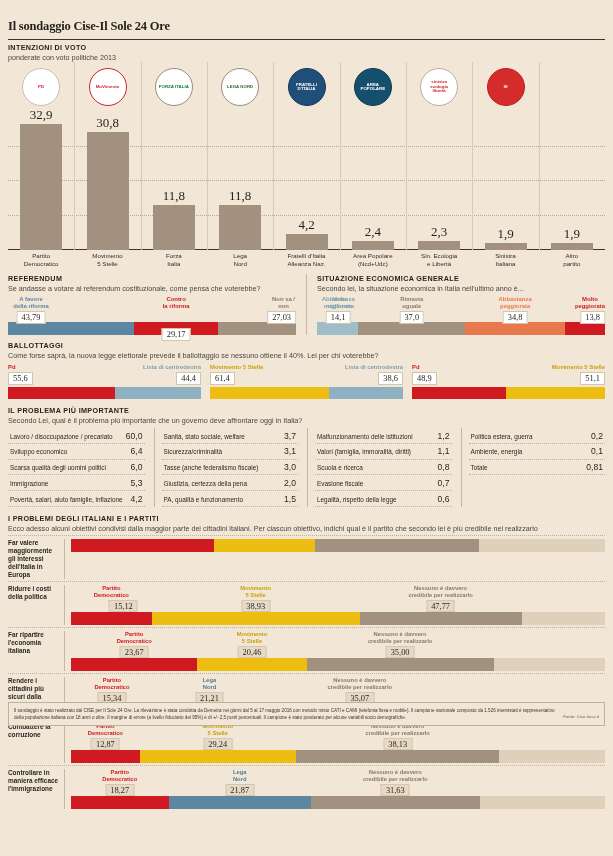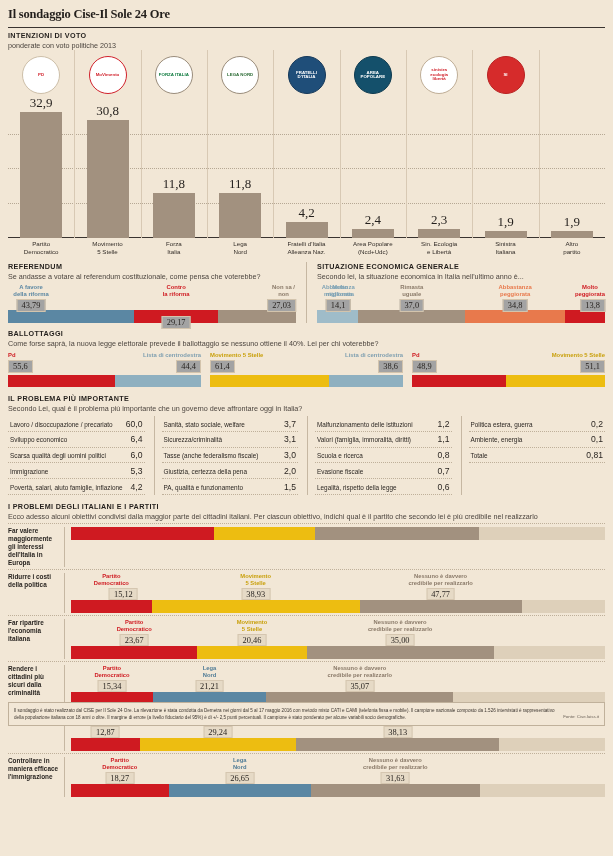--- a/index.html
+++ b/index.html
@@ -3,21 +3,21 @@
 <meta charset="utf-8">
 <style>
   * { box-sizing: border-box; margin:0; padding:0; }
   body {
     width: 613px; height: 856px;
     background: #f2e7d6;
     font-family: "Liberation Sans", sans-serif;
     color: #231f1c;
     overflow: hidden;
   }
-  .page { position: relative; width:613px; height:732px; padding: 0 8px; }
+  .page { position: relative; width:613px; height:732px; padding: 12px 8px; }
 
   
   .masthead { padding: 7px 0 5px 0; }
   .masthead h1 {
     font-family: "Liberation Serif", serif;
     font-size: 12.5px; font-weight: bold; letter-spacing: -0.2px;
   }
   .rule-dark { border-bottom: 1.2px solid #3a3430; }
 
   .sec-title {
@@ -58,21 +58,21 @@
   }
 
   
   .twocol { display:flex; gap:10px; margin-top:4px; }
   .col { flex:1; position:relative; }
   .vdiv { width:1px; background:#c6b7a2; }
 
   .stack-labels { position:relative; height:22px; margin-top:3px; }
   .sl { position:absolute; font-size:5.9px; font-weight:bold; line-height:1.18; }
   .val-box {
-    position:absolute; background:#a3a3a3; border:0.5px solid #d3c4ad;
+    position:absolute; background:#ffffff; border:0.5px solid #d3c4ad;
     font-family:"Liberation Serif", serif; font-size:8.4px;
     padding:1px 4px; color:#231f1c;
   }
   .stackbar { display:flex; height:13px; width:100%; }
   .stackbar > div { height:100%; }
 
   
   .ball-row { display:flex; gap:9px; margin-top:4px; }
   .ball { flex:1; position:relative; }
   .ball-head { display:flex; justify-content:space-between; font-size:5.9px; font-weight:bold; }
@@ -595,21 +595,21 @@
             <div class="pp-heads">
               <div class="pph" style="left: 9.135%; color: rgb(207, 26, 33);">
                 <div>Partito</div>
                 <div>Democratico</div>
               </div>
               <div class="ppv" style="left: 9.135%;">18,27</div>
               <div class="pph" style="left: 31.595%; color: rgb(79, 123, 150);">
                 <div>Lega</div>
                 <div>Nord</div>
               </div>
-              <div class="ppv" style="left: 31.595%;">26,65</div>
+              <div class="ppv" style="left: 31.595%;">21,87</div>
               <div class="pph" style="left: 60.735%; color: rgb(138, 122, 105);">
                 <div>Nessuno è davvero</div>
                 <div>credibile per realizzarlo</div>
               </div>
               <div class="ppv" style="left: 60.735%;">31,63</div>
             </div>
             <div class="pp-bar">
               <div style="width: 18.27%; background: rgb(207, 26, 33);"></div>
               <div style="width: 26.65%; background: rgb(91, 135, 163);"></div>
               <div style="width: 31.63%; background: rgb(162, 145, 127);"></div>

